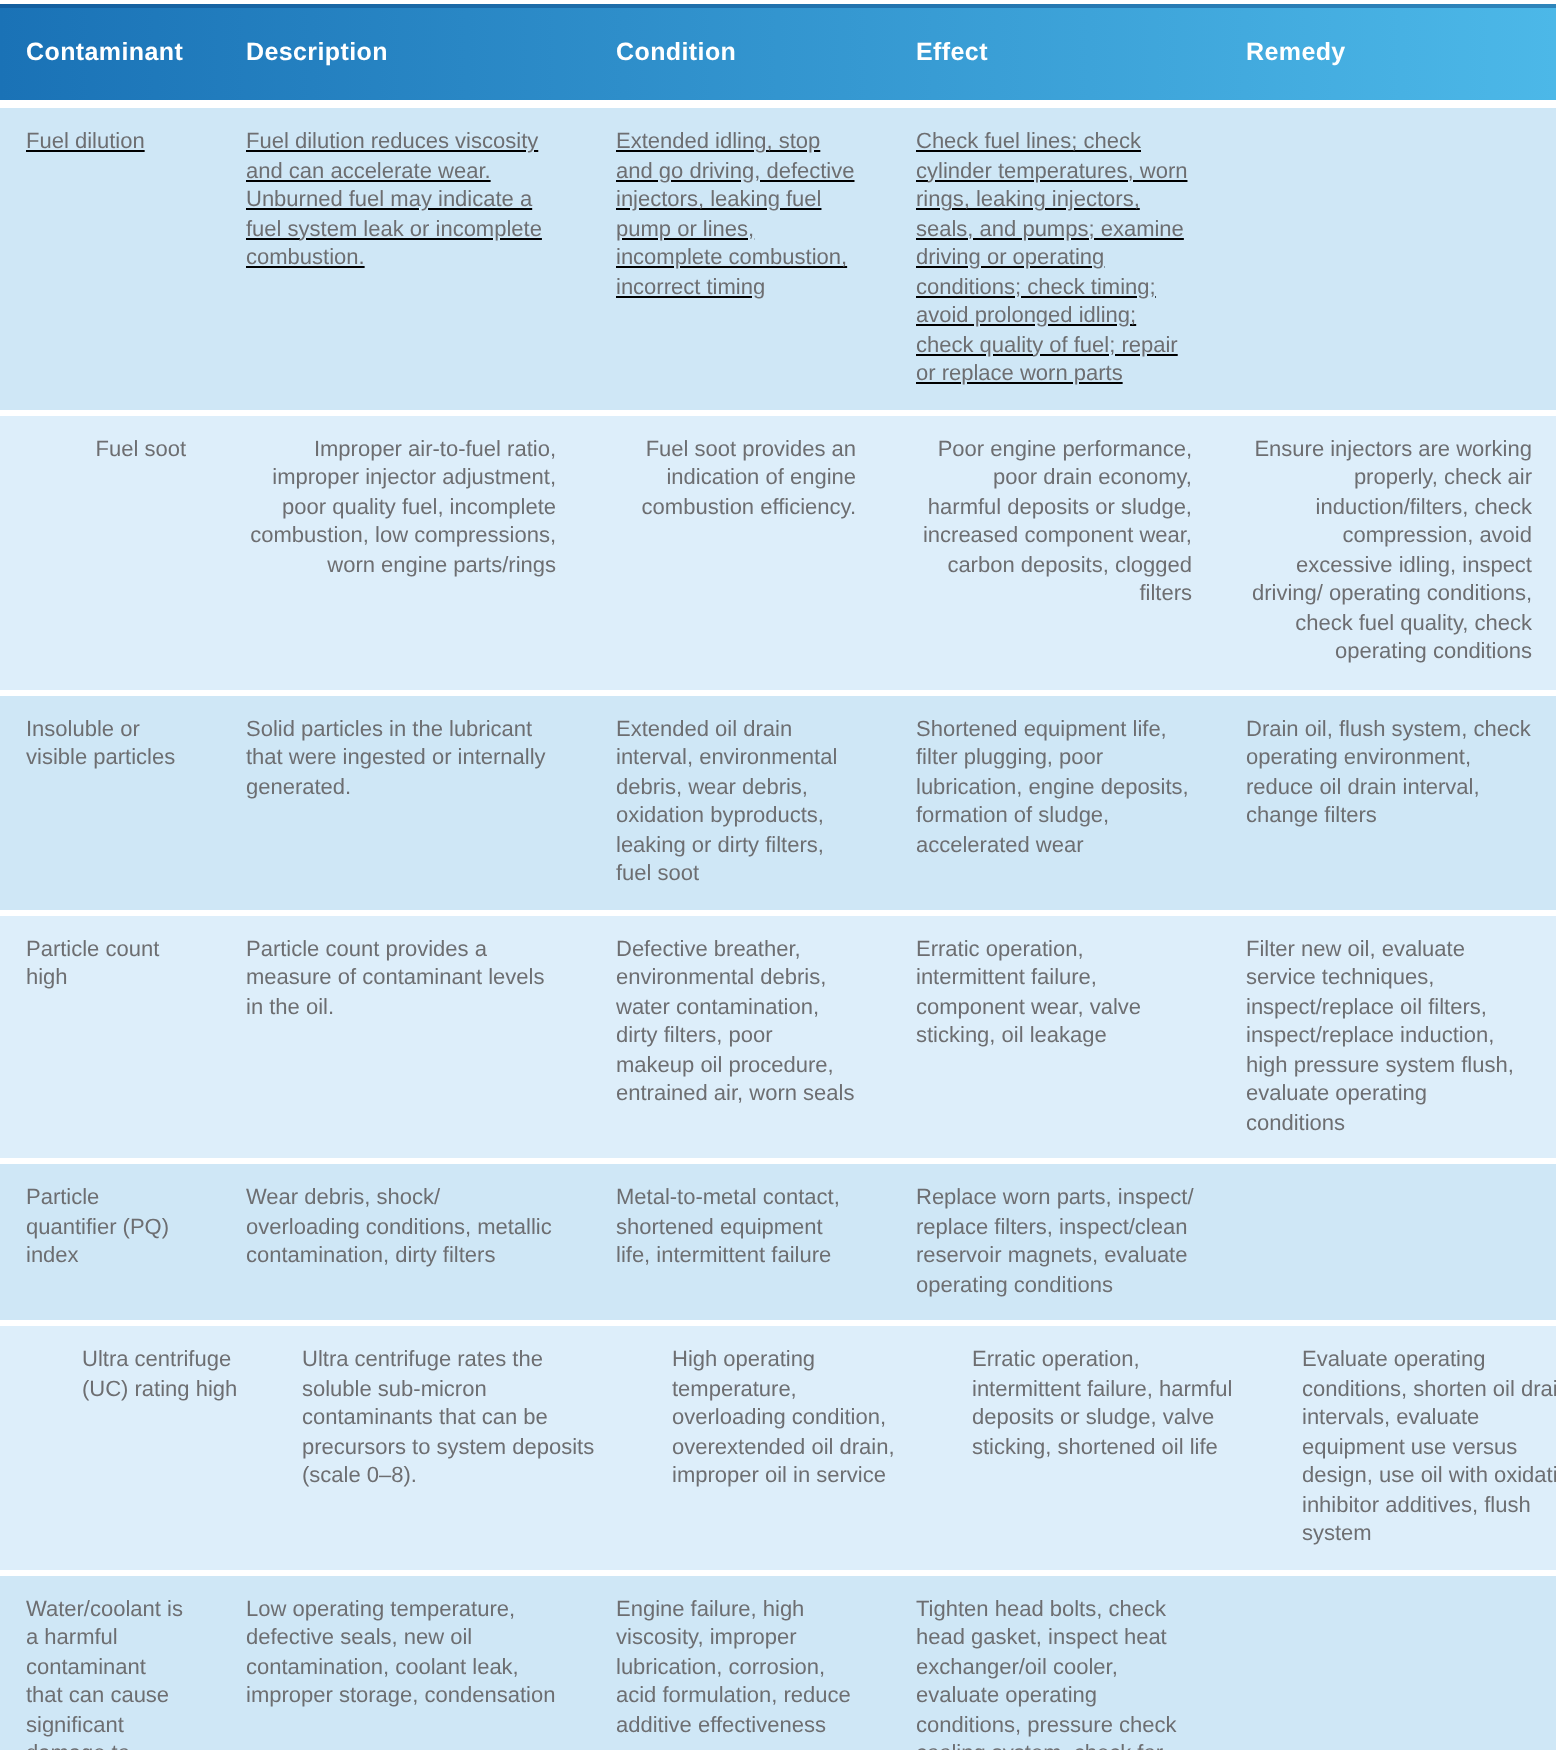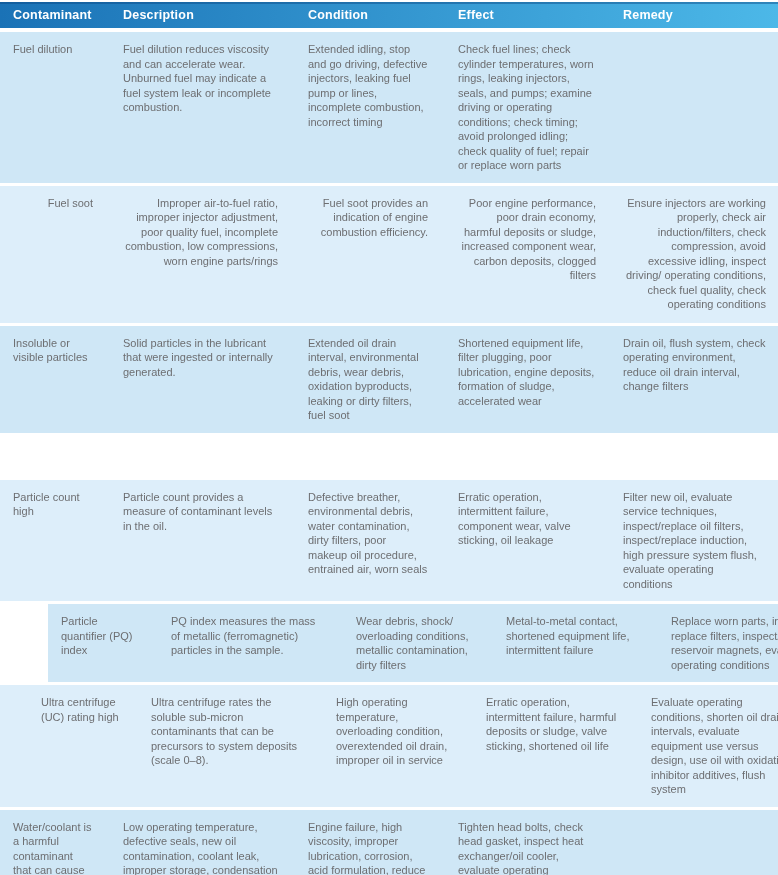--- a/index.html
+++ b/index.html
@@ -18,21 +18,21 @@
     font-family: "Liberation Sans", sans-serif;
     overflow: hidden;
   }
   .table {
     width: 778px;
     margin-top: 2px;
   }
   .header-row {
     display: grid;
     grid-template-columns: 110px 185px 150px 165px 168px;
-    height: 26px;
+    height: 48px;
     align-items: center;
     background: linear-gradient(90deg, var(--header-left), var(--header-right));
     box-shadow: inset 0 2px 0 rgba(10, 70, 130, 0.45);
     color: #ffffff;
     font-size: 12.5px;
     font-weight: bold;
     letter-spacing: 0.2px;
   }
   .header-cell { padding: 0 8px 0 13px; }
   .gap-after-header { height: 4px; background: #ffffff; }
@@ -42,25 +42,25 @@
     gap: 3px;
     background: #ffffff;
   }
   .row {
     display: grid;
     grid-template-columns: 110px 185px 150px 165px 168px;
     align-items: start;
   }
   .row:nth-child(odd)  { background: var(--row-odd); }
   .row:nth-child(even) { background: var(--row-even); }
-  .row:nth-child(1) { min-height: 143px; }
+  .row:nth-child(1) { min-height: 143px; text-decoration: underline; }
   .row:nth-child(2) { min-height: 137px; text-align: right; }
   .row:nth-child(3) { min-height: 105px; }
-  .row:nth-child(4) { min-height: 111px; margin-top: 44px; }
-  .row:nth-child(5) { min-height: 75px; margin-left: 48px;  }
+  .row:nth-child(4) { min-height: 111px; }
+  .row:nth-child(5) { min-height: 75px;  }
   .row:nth-child(6) { min-height: 117px; padding-left: 28px; }
   .row:nth-child(7) { min-height: 126px; }
   .cell {
     padding: 10px 17px 10px 13px;
     color: var(--text-gray);
     font-size: 11px;
     line-height: 14.5px;
   }
   .col-effect  { padding-right: 14px; }
   .col-remedy  { padding-right: 12px; }
@@ -100,21 +100,20 @@
       </div>
       <div class="row">
         <div class="cell col-contaminant">Particle count high</div>
         <div class="cell col-description">Particle count provides a measure of contaminant levels in the oil.</div>
         <div class="cell col-condition">Defective breather, environmental debris, water contamination, dirty filters, poor makeup oil procedure, entrained air, worn seals</div>
         <div class="cell col-effect">Erratic operation, intermittent failure, component wear, valve sticking, oil leakage</div>
         <div class="cell col-remedy">Filter new oil, evaluate service techniques, inspect/replace oil filters, inspect/replace induction, high pressure system flush, evaluate operating conditions</div>
       </div>
       <div class="row">
         <div class="cell col-contaminant">Particle quantifier (PQ) index</div>
-        <div class="cell col-description">PQ index measures the mass of metallic (ferromagnetic) particles in the sample.</div>
         <div class="cell col-condition">Wear debris, shock/ overloading conditions, metallic contamination, dirty filters</div>
         <div class="cell col-effect">Metal-to-metal contact, shortened equipment life, intermittent failure</div>
         <div class="cell col-remedy">Replace worn parts, inspect/ replace filters, inspect/clean reservoir magnets, evaluate operating conditions</div>
       </div>
       <div class="row">
         <div class="cell col-contaminant">Ultra centrifuge (UC) rating high</div>
         <div class="cell col-description">Ultra centrifuge rates the soluble sub-micron contaminants that can be precursors to system deposits (scale 0–8).</div>
         <div class="cell col-condition">High operating temperature, overloading condition, overextended oil drain, improper oil in service</div>
         <div class="cell col-effect">Erratic operation, intermittent failure, harmful deposits or sludge, valve sticking, shortened oil life</div>
         <div class="cell col-remedy">Evaluate operating conditions, shorten oil drain intervals, evaluate equipment use versus design, use oil with oxidation inhibitor additives, flush system</div>

